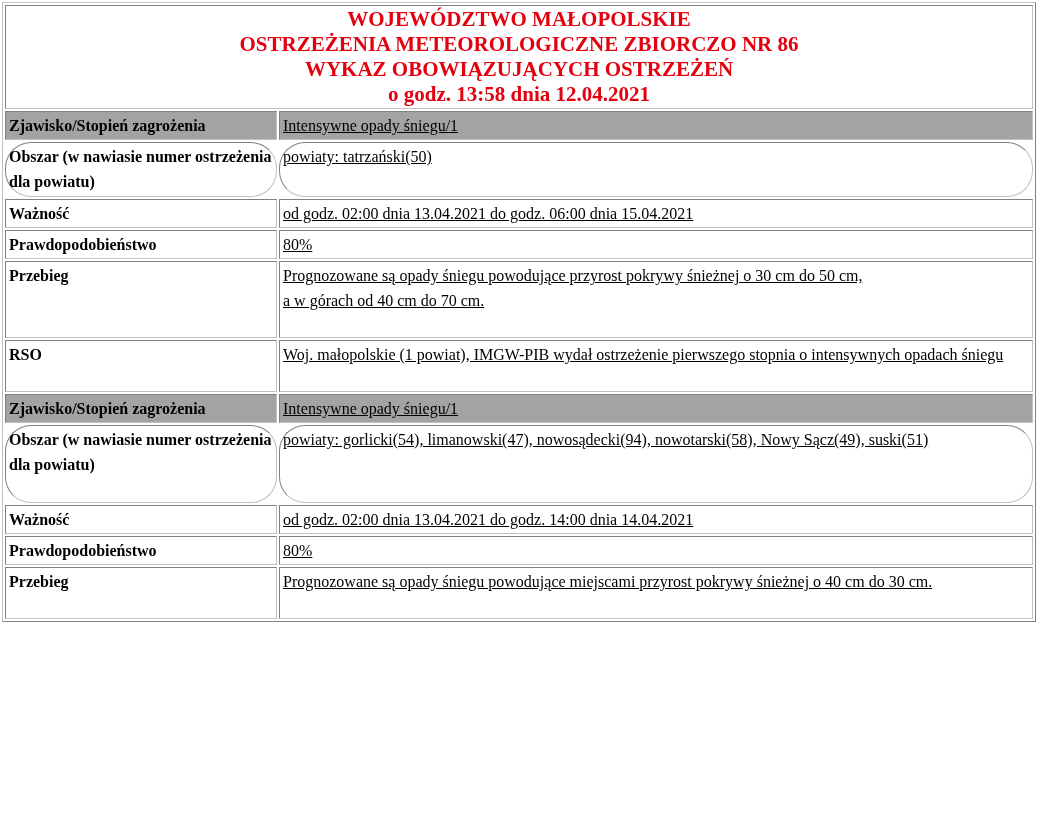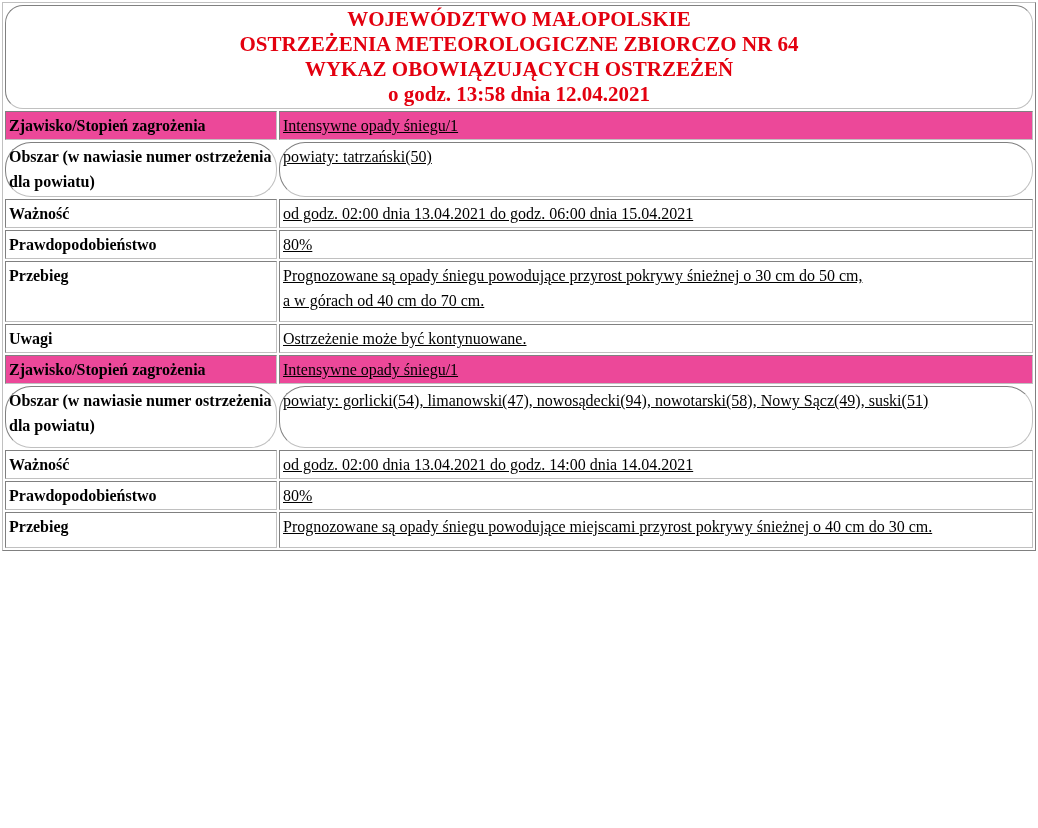--- a/index.html
+++ b/index.html
@@ -23,42 +23,41 @@
     vertical-align: top;
     line-height: 25px;
   }
   td.title {
     text-align: center;
     color: #e3000f;
     font-weight: bold;
     font-size: 21px;
     line-height: 29px;
     padding: 6px 4px 8px 4px;
-    border-radius: 18px;
   }
   td.lbl { font-weight: bold; width: 263px; padding-top: 6px; padding-bottom: 6px; }
   td.val { padding-top: 6px; padding-bottom: 6px; text-decoration: underline; }
-  tr.hl td { background: #ec4899; }
-  tr.tall td { padding-bottom: 8px; }
+  tr.hl td { background: #a3a3a3; }
+  tr.tall td { padding-bottom: 24px; }
   tr.obszar td { height: 51px; border-radius: 26px; }
   .line { display: block; }
 </style>
 </head>
 <body>
 
 <table class="warn">
   <colgroup>
       <col style="width:272px">
       <col>
     </colgroup>
   <tbody>
     <tr>
       <td class="title" colspan="2">
         <span class="line">WOJEWÓDZTWO MAŁOPOLSKIE</span>
-        <span class="line">OSTRZEŻENIA METEOROLOGICZNE ZBIORCZO NR 64</span>
+        <span class="line">OSTRZEŻENIA METEOROLOGICZNE ZBIORCZO NR 86</span>
         <span class="line">WYKAZ OBOWIĄZUJĄCYCH OSTRZEŻEŃ</span>
         <span class="line">o godz. 13:58 dnia 12.04.2021</span>
       </td>
     </tr>
 
     <tr class="hl">
       <td class="lbl">Zjawisko/Stopień zagrożenia</td>
       <td class="val">Intensywne opady śniegu/1</td>
     </tr>
     <tr class="obszar">
@@ -73,23 +72,23 @@
       <td class="lbl">Prawdopodobieństwo</td>
       <td class="val">80%</td>
     </tr>
     <tr class="tall">
       <td class="lbl">Przebieg</td>
       <td class="val">
         <span class="line">Prognozowane są opady śniegu powodujące przyrost pokrywy śnieżnej o 30 cm do 50 cm,</span>
         <span class="line">a w górach od 40 cm do 70 cm.</span>
       </td>
     </tr>
-    <tr>
-      <td class="lbl">Uwagi</td>
-      <td class="val">Ostrzeżenie może być kontynuowane.</td>
+    <tr class="tall">
+      <td class="lbl">RSO</td>
+      <td class="val">Woj. małopolskie (1 powiat), IMGW-PIB wydał ostrzeżenie pierwszego stopnia o intensywnych opadach śniegu</td>
     </tr>
 
     <tr class="hl">
       <td class="lbl">Zjawisko/Stopień zagrożenia</td>
       <td class="val">Intensywne opady śniegu/1</td>
     </tr>
     <tr class="obszar tall">
       <td class="lbl">Obszar (w nawiasie numer ostrzeżenia dla powiatu)</td>
       <td class="val">powiaty: gorlicki(54), limanowski(47), nowosądecki(94), nowotarski(58), Nowy Sącz(49), suski(51)</td>
     </tr>

